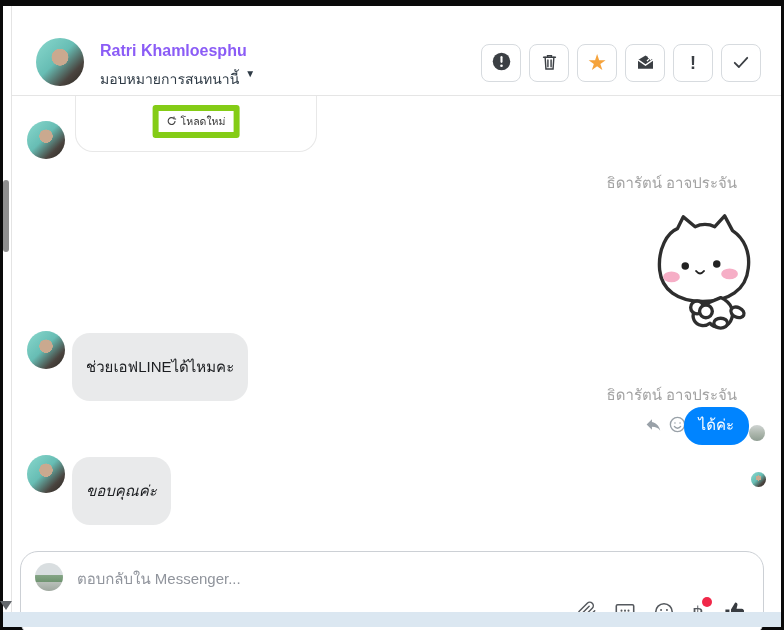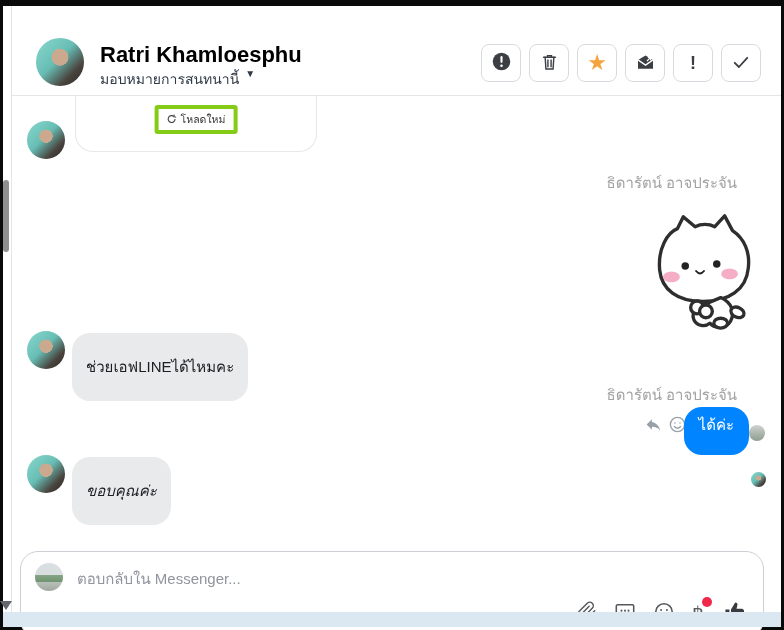--- a/index.html
+++ b/index.html
@@ -12,39 +12,39 @@
   .scroll-thumb{position:absolute;left:3px;top:180px;width:6px;height:72px;background:#8f8f8f;border-radius:3px;}
   .scroll-arrow{position:absolute;left:0px;top:601px;width:0;height:0;
     border-left:6px solid transparent;border-right:6px solid transparent;border-top:9px solid #63676b;}
 
   
   .header{position:absolute;left:12px;top:6px;right:3px;height:89px;background:#fff;border-bottom:1px solid #e5e5e5;}
   .avatar{border-radius:50%;background:
       radial-gradient(circle at 50% 40%, #caa98f 0%, #caa98f 22%, rgba(0,0,0,0) 23%),
       linear-gradient(135deg,#8ad9ce 0%,#67bdb4 45%,#4a443f 75%,#29251f 100%);}
   .header .avatar{position:absolute;left:24px;top:32px;width:48px;height:48px;}
-  .contact-name{position:absolute;left:88px;top:36px;font-size:22px;font-weight:700;color:#000000;}
+  .contact-name{position:absolute;left:88px;top:36px;font-size:16px;font-weight:700;color:#8b5cf6;}
   .assign-row{position:absolute;left:88px;top:62px;font-size:14px;color:#2e3a45;cursor:pointer;display:flex;align-items:flex-start;gap:6px;}
   .assign-row .caret{font-size:10px;color:#2e3a45;}
   .toolbar{position:absolute;right:20px;top:38px;display:flex;gap:8px;}
   .tb-btn{width:40px;height:38px;border:1px solid #d7dbdf;border-radius:8px;background:#fff;
     display:flex;align-items:center;justify-content:center;cursor:pointer;padding:0;}
   .star-glyph{font-size:22px;line-height:1;color:#F5A33C;}
   .excl-glyph{font-size:18px;font-weight:700;color:#3b3f44;}
 
   
   .top-bubble{position:absolute;left:75px;top:96px;width:240px;height:55px;background:#fff;
     border:1px solid #e8e8e8;border-top:none;border-radius:0 0 18px 18px;}
   .reload-btn{position:absolute;left:50%;transform:translateX(-50%);top:9px;display:flex;align-items:center;gap:4px;
-    background:#fff;border:4px solid #84cc16;border-radius:3px;padding:2px 8px;font-size:10.5px;color:#333;cursor:pointer;}
+    background:#fff;border:6px solid #84cc16;border-radius:3px;padding:2px 8px;font-size:10.5px;color:#333;cursor:pointer;}
   .msg-avatar{position:absolute;width:38px;height:38px;}
   .agent-name{position:absolute;right:47px;font-size:15px;color:#a3a3a3;}
   .bubble{position:absolute;height:36px;line-height:36px;padding:16px 14px;border-radius:18px;font-size:15px;
     background:#e9eaeb;color:#1c1e21;white-space:nowrap;}
-  .bubble-blue{position:absolute;height:48px;line-height:36px;padding:0 15px;border-radius:18px;font-size:15px;
+  .bubble-blue{position:absolute;height:38px;line-height:36px;padding:0 15px;border-radius:18px;font-size:15px;
     background:#0084FF;color:#fff;white-space:nowrap;}
   .hover-icon{position:absolute;cursor:pointer;}
   .mini-avatar{position:absolute;border-radius:50%;}
   .mini-page{background:linear-gradient(180deg,#cfd4d2 0%,#aeb8ae 50%,#8f9d92 100%);}
   .sticker{position:absolute;left:638px;top:210px;width:128px;height:122px;}
 
   
   .composer{position:absolute;left:20px;top:519px;width:744px;height:87px;background:#fff;
     border:1px solid #ccd0d5;border-radius:18px;box-sizing:border-box;margin-top:32px;}
   .composer .page-avatar{position:absolute;left:14px;top:11px;width:28px;height:28px;border-radius:50%;

